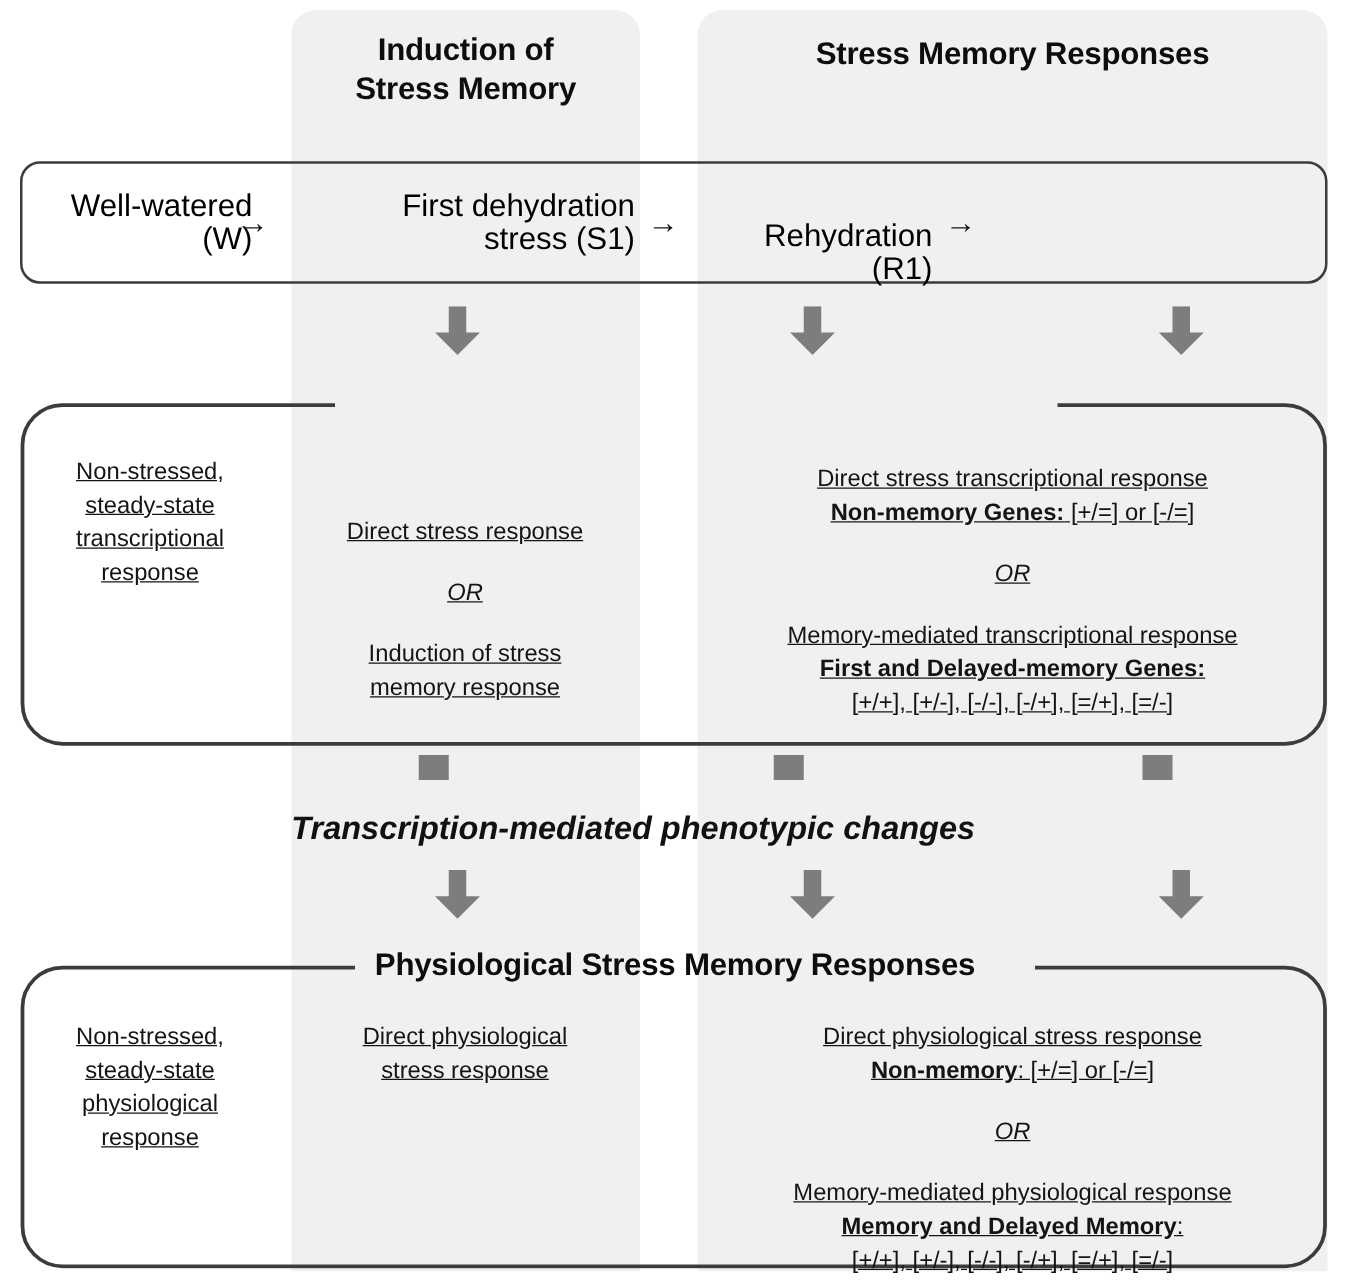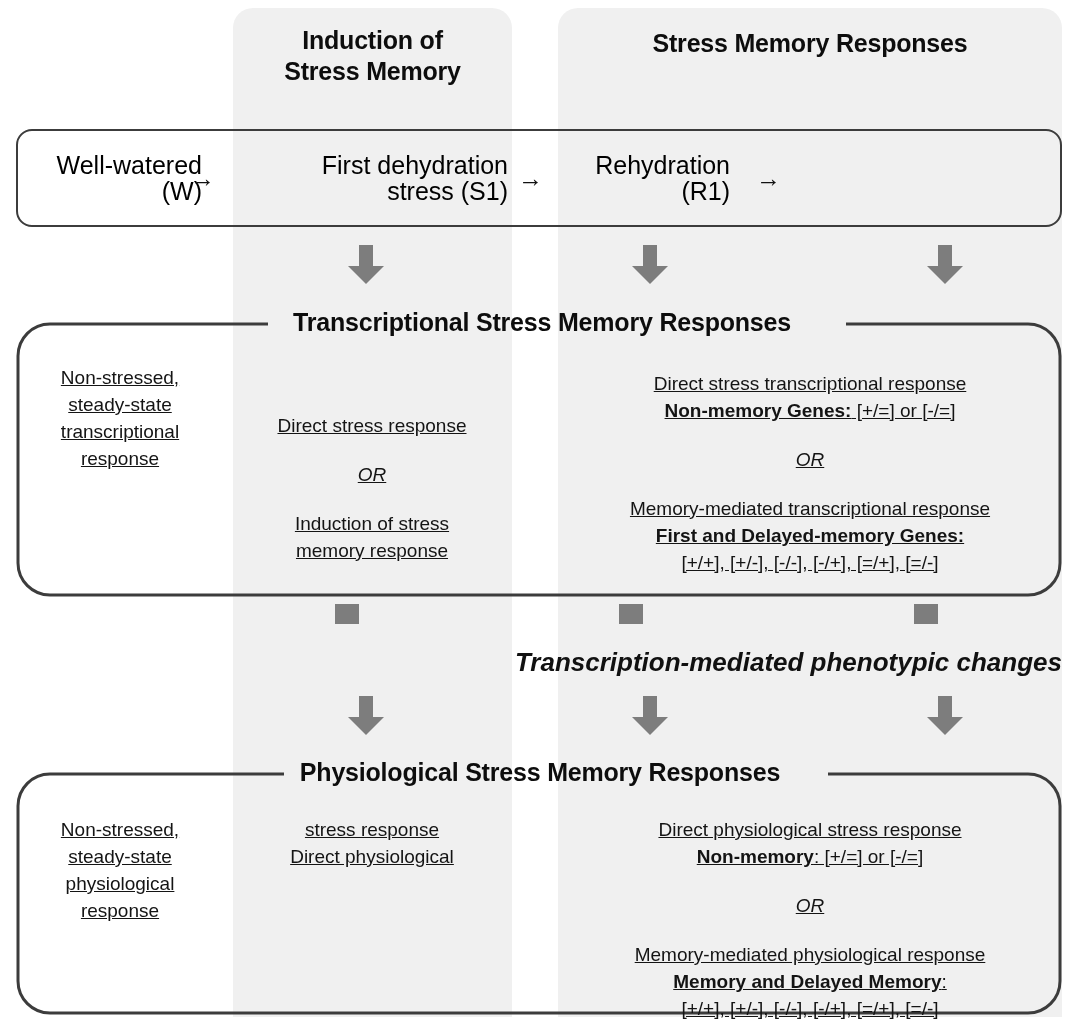--- a/index.html
+++ b/index.html
@@ -45,21 +45,21 @@
   .seq-cell{
     position:absolute;
     text-align:right;
     font-size:25px;
     line-height:26px;
     color:#000000;
     top:152px;
   }
   #seq-w{left:22px;width:180px;}
   #seq-s1{left:236px;width:272px;}
-  #seq-r1{left:544px;width:186px;}
+  #seq-r1{left:560px;width:186px;margin-top:24px;}
   #seq-s2{left:790px;width:270px;}
 
   .seq-arrow{
     position:absolute;
     font-size:25px;
     font-weight:bold;
     line-height:1;
     color:#111;
     top:166px;
   }
@@ -132,21 +132,21 @@
   #tc-right{left:560px;top:370px;width:500px;}
 
   
   #pc-left{left:22px;top:816px;width:196px;}
   #pc-mid{left:238px;top:816px;width:268px;}
   #pc-right{left:560px;top:816px;width:500px;}
 
   
   #caption-phenotypic{
     position:absolute;left:233px;top:645px;width:829px;
-    text-align:right;
+    text-align:left;
     font-style:italic;
     font-weight:bold;
     font-size:26px;
     line-height:34px;
     color:#111;
   }
 </style>
 </head>
 <body>
 
@@ -198,21 +198,20 @@
       </svg>
   </div>
 
   <div class="group-box" id="box-transcriptional">
     <div class="gb-frame">
       <svg viewBox="0 0 1046 275" preserveAspectRatio="none">
         <path d="M 252 2 L 34 2 A 32 32 0 0 0 2 34 L 2 241 A 32 32 0 0 0 34 273 L 1012 273 A 32 32 0 0 0 1044 241 L 1044 34 A 32 32 0 0 0 1012 2 L 830 2" fill="none" stroke="#3c3c3c" stroke-width="3"></path>
       </svg>
     </div>
   </div>
-  <div class="gb-title" id="title-transcriptional" style="position:absolute;top:306px;">Transcriptional Stress Memory Responses</div>
 
   <div class="cell" id="tc-left">
     <div>Non-stressed,</div>
     <div>steady-state</div>
     <div>transcriptional</div>
     <div>response</div>
   </div>
 
   <div class="cell" id="tc-mid">
     <div>Direct stress response</div>
@@ -270,22 +269,22 @@
   <div class="gb-title" id="title-physiological" style="position:absolute;top:756px;">Physiological Stress Memory Responses</div>
 
   <div class="cell" id="pc-left">
     <div>Non-stressed,</div>
     <div>steady-state</div>
     <div>physiological</div>
     <div>response</div>
   </div>
 
   <div class="cell" id="pc-mid">
+    <div>Direct physiological</div>
     <div>stress response</div>
-    <div>Direct physiological</div>
   </div>
 
   <div class="cell" id="pc-right">
     <div>Direct physiological  stress response</div>
     <div>
       <b>Non-memory</b><span>: [+/=] or [-/=]</span>
     </div>
     <div class="gap"></div>
     <div class="ital">OR</div>
     <div class="gap"></div>

